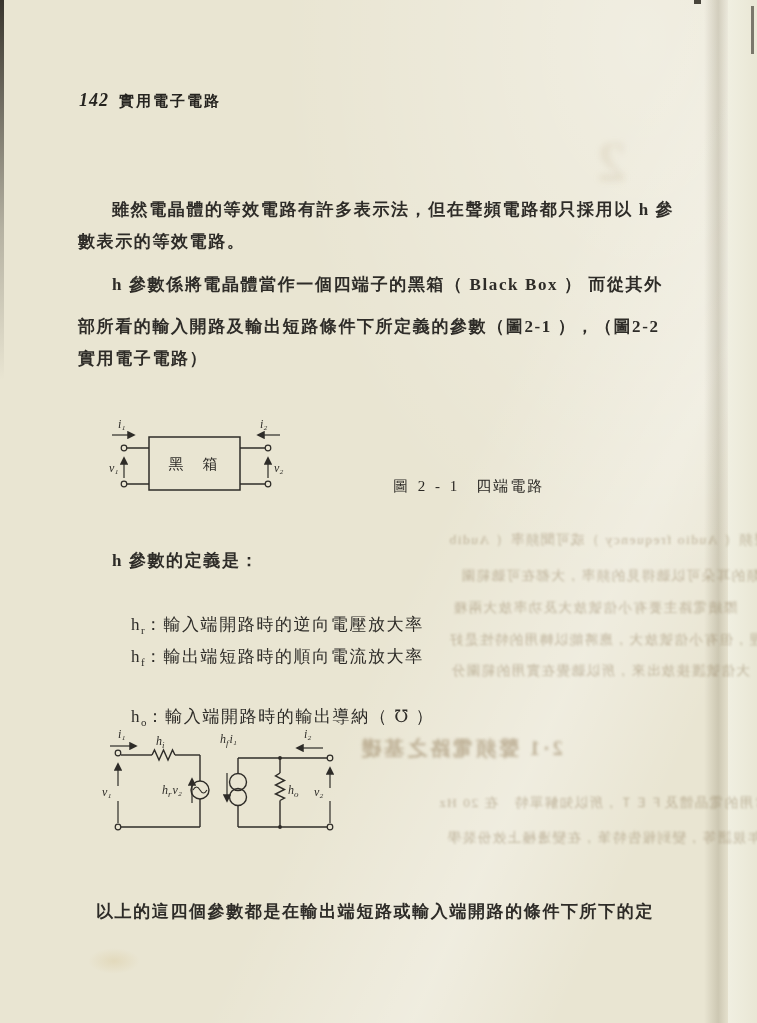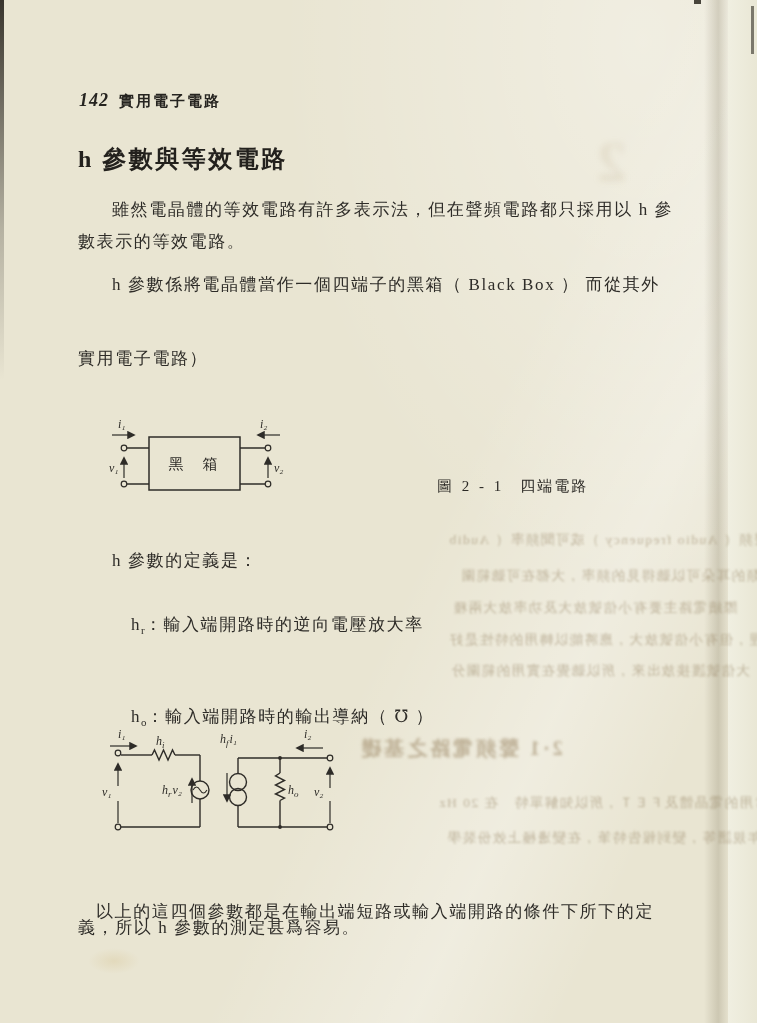--- a/index.html
+++ b/index.html
@@ -21,21 +21,21 @@
     background:linear-gradient(to bottom, rgba(25,22,16,0.85), rgba(25,22,16,0.25) 60%, rgba(25,22,16,0));}
   .edge-shadow{position:absolute;left:704px;top:0;width:26px;height:1023px;
     background:linear-gradient(to right, rgba(105,95,66,0) , rgba(105,95,66,0.22) 55%, rgba(105,95,66,0.10) 78%, rgba(105,95,66,0));}
   .edge-light{position:absolute;left:728px;top:0;width:29px;height:1023px;
     background:linear-gradient(to right,#f0efe1,#e9e7d5);}
   .corner-mark{position:absolute;left:694px;top:0;width:7px;height:4px;background:rgba(30,26,18,0.8);}
   .edge-top-right{position:absolute;left:751px;top:6px;width:3px;height:48px;background:rgba(30,26,18,0.55);}
   .stain{position:absolute;left:88px;top:948px;width:52px;height:26px;border-radius:50%;
     background:radial-gradient(ellipse, rgba(196,164,88,0.18), rgba(196,164,88,0) 70%);}
   
-  .line{position:absolute;white-space:nowrap;font-size:17px;letter-spacing:1.6px;color:#2e2c28;}
+  .line{position:absolute;white-space:nowrap;font-size:17px;letter-spacing:1.6px;color:#2e2c28;font-weight:bold;}
   .runhead{position:absolute;left:79px;top:90px;white-space:nowrap;color:#262420;}
   .pagenum{font-size:18px;font-weight:bold;font-style:italic;letter-spacing:1px;}
   .booktitle{font-size:15px;letter-spacing:2px;margin-left:10px;font-weight:bold;}
   .heading{position:absolute;left:78px;top:143px;font-size:24px;font-weight:bold;letter-spacing:2.5px;color:#23211d;white-space:nowrap;}
   .def-line{position:absolute;white-space:nowrap;color:#2e2c28;font-size:17px;letter-spacing:1.6px;}
   .def-sym{font-size:17px;}
   .def-sym sub{font-size:11px;letter-spacing:0;}
   .caption{position:absolute;white-space:nowrap;color:#2b2925;font-size:15px;letter-spacing:1px;}
   .cap-label{letter-spacing:3px;}
   .cap-title{margin-left:16px;letter-spacing:2px;}
@@ -70,26 +70,26 @@
   <div class="ghost" style="left:448px;top:631px;">護理，但有小信號放大，應將能以轉用的特性是好</div>
   <div class="ghost" style="left:450px;top:662px;">大信號護接放出來，所以聽覺在實用的範圍分</div>
   <div class="ghost ghost-heading" style="left:358px;top:735px;">2·1 聲頻電路之基礎</div>
   <div class="ghost" style="left:438px;top:794px;">最近因常用的電晶體及ＦＥＴ，所以知解單特　在 20 Hz</div>
   <div class="ghost" style="left:446px;top:829px;">20 KHz 週年規譜等，變到報告特筆，在變邊極上效份裝學</div>
 
   <div class="runhead">
     <span class="pagenum">142</span><span class="booktitle">實用電子電路</span>
   </div>
 
-  <div class="heading">h 參數與等效電路</div>
 
   <div class="line" style="left:112px;top:198px;">雖然電晶體的等效電路有許多表示法，但在聲頻電路都只採用以 h 參</div>
   <div class="line" style="left:78px;top:230px;">數表示的等效電路。</div>
 
   <div class="line" style="left:112px;top:273px;">h 參數係將電晶體當作一個四端子的黑箱（ Black  Box ） 而從其外</div>
+  <div class="line" style="left:78px;top:315px;">部所看的輸入開路及輸出短路條件下所定義的參數（圖2-1 ），（圖2-2</div>
   <div class="line" style="left:78px;top:347px;">實用電子電路）</div>
 
   <div class="fig" style="left:108px;top:418px;width:185px;height:85px;">
     <svg width="185" height="85" viewBox="0 0 185 85">
       <defs>
         <marker id="f1a" viewBox="0 0 10 10" refX="8" refY="5" markerWidth="7" markerHeight="7" orient="auto">
           <path d="M0 0 L10 5 L0 10 z" fill="#2e2c28"></path>
         </marker>
       </defs>
       <g stroke="#2e2c28" stroke-width="1.5" fill="none">
@@ -111,28 +111,31 @@
         <line x1="16" y1="60" x2="16" y2="40" marker-end="url(#f1a)"></line>
         <line x1="160" y1="60" x2="160" y2="40" marker-end="url(#f1a)"></line>
       </g>
       <text class="cirlab" x="10" y="10">i₁</text>
       <text class="cirlab" x="152" y="10">i₂</text>
       <text class="cirlab" x="1" y="54">v₁</text>
       <text class="cirlab" x="166" y="54">v₂</text>
       <text x="86" y="51" text-anchor="middle" font-size="15" letter-spacing="2">黑　箱</text>
     </svg>
   </div>
-  <div class="caption" style="left:393px;top:477px;margin-left:44px;">
+  <div class="caption" style="left:393px;top:477px;">
     <span class="cap-label">圖 2 - 1</span><span class="cap-title">四端電路</span>
   </div>
 
   <div class="line" style="left:112px;top:549px;">h 參數的定義是：</div>
 
   <div class="def-line" style="left:131px;top:613px;text-align:right;">
     <span class="def-sym"><span>h</span><sub>r</sub></span><span>：輸入端開路時的逆向電壓放大率</span>
+  </div>
+  <div class="def-line" style="left:131px;top:645px;">
+    <span class="def-sym"><span>h</span><sub>f</sub></span><span>：輸出端短路時的順向電流放大率</span>
   </div>
   <div class="def-line" style="left:131px;top:677px;margin-top:28px;">
     <span class="def-sym"><span>h</span><sub>o</sub></span><span>：輸入端開路時的輸出導納（ ℧ ）</span>
   </div>
 
   <div class="fig" style="left:98px;top:726px;width:245px;height:108px;">
     <svg width="245" height="108" viewBox="0 0 245 108">
       <defs>
         <marker id="f2a" viewBox="0 0 10 10" refX="8" refY="5" markerWidth="7" markerHeight="7" orient="auto">
           <path d="M0 0 L10 5 L0 10 z" fill="#2e2c28"></path>
@@ -196,15 +199,14 @@
       <text x="122" y="17">
         <tspan class="cirlab">h</tspan><tspan class="cirlab-sub" dy="3">f</tspan><tspan class="cirlab" dy="-3" dx="1">i₁</tspan>
       </text>
       <text x="190" y="68">
         <tspan class="cirlab">h</tspan><tspan class="cirlab-sub" dy="3">o</tspan>
       </text>
     </svg>
   </div>
 
   <div class="line" style="left:96px;top:884px;margin-top:16px;">以上的這四個參數都是在輸出端短路或輸入端開路的條件下所下的定</div>
-  <div class="line" style="left:78px;top:916px;">義，所以 h 參數的測定甚爲容易。</div>
 
 </div>
 
 </body></html>

